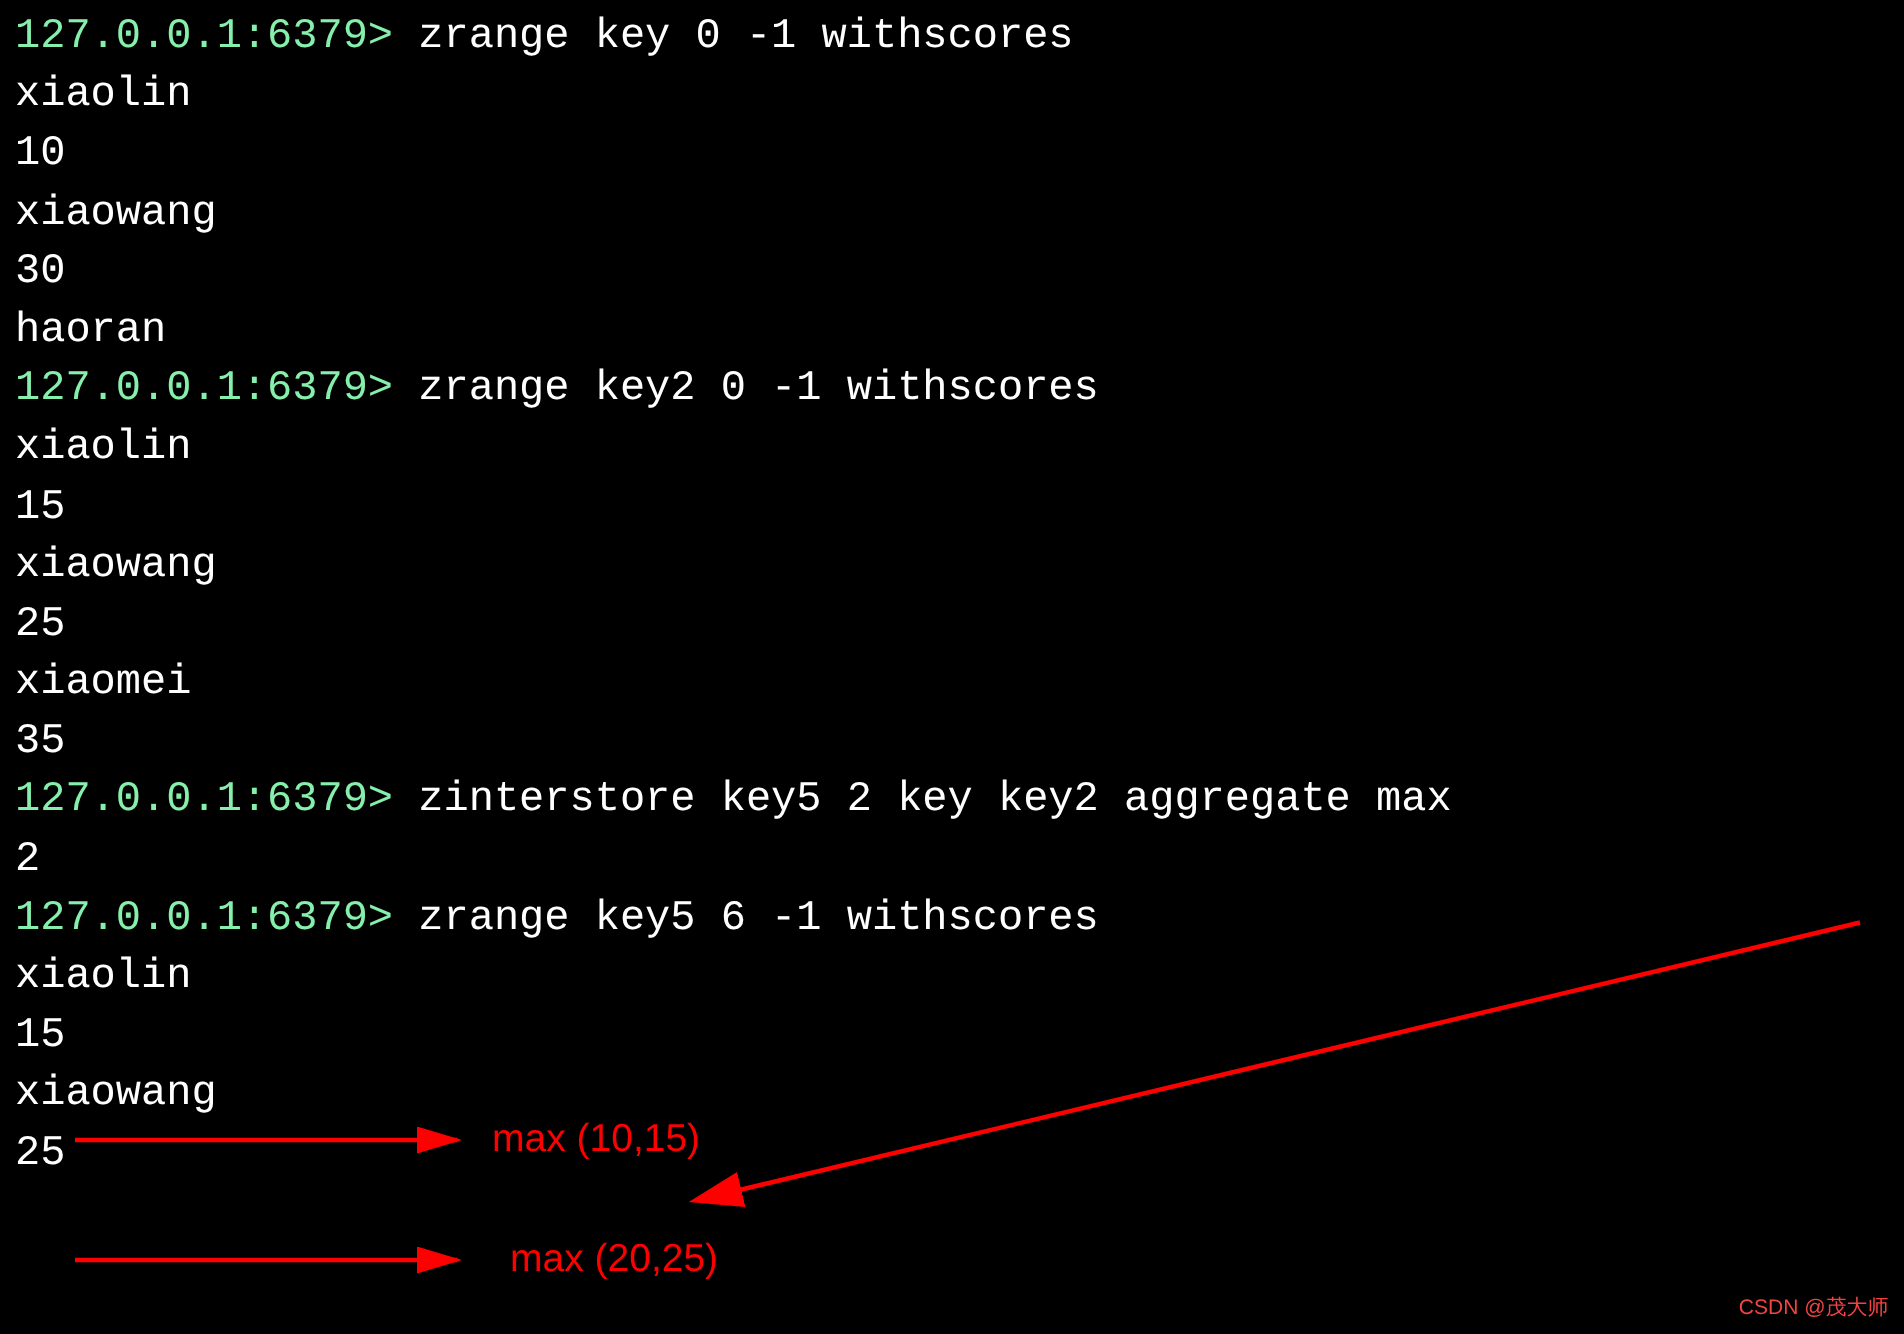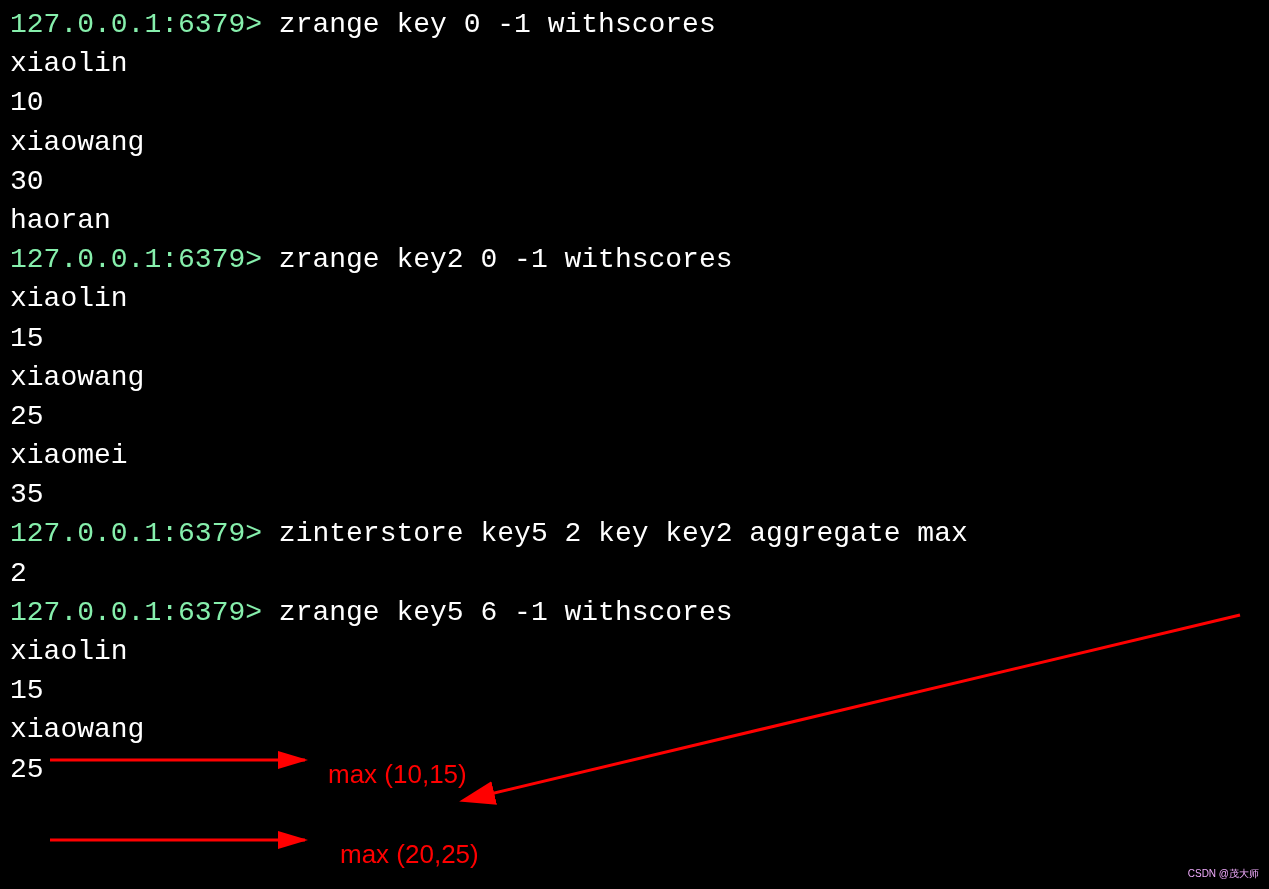--- a/index.html
+++ b/index.html
@@ -23,32 +23,31 @@
       white-space: pre;
     }
     .prompt {
       color: #86efac;
     }
     .annotation {
       position: absolute;
       color: #ff0000;
       font-size: 26px;
       font-family: Arial, sans-serif;
-      margin-top: 16px;
     }
     .arrow-svg {
       position: absolute;
       pointer-events: none;
     }
     .watermark {
       position: absolute;
       bottom: 8px;
       right: 10px;
-      color: #f0abfc;
-      font-size: 10px;
+      color: #ef4444;
+      font-size: 14px;
       font-family: Arial, sans-serif;
     }
   </style>
 </head>
 <body>
 
 <div>
   <div class="line"><span class="prompt">127.0.0.1:6379&gt; </span><span>zrange key 0 -1 withscores</span></div>
   <div class="line">xiaolin</div>
   <div class="line">10</div>

